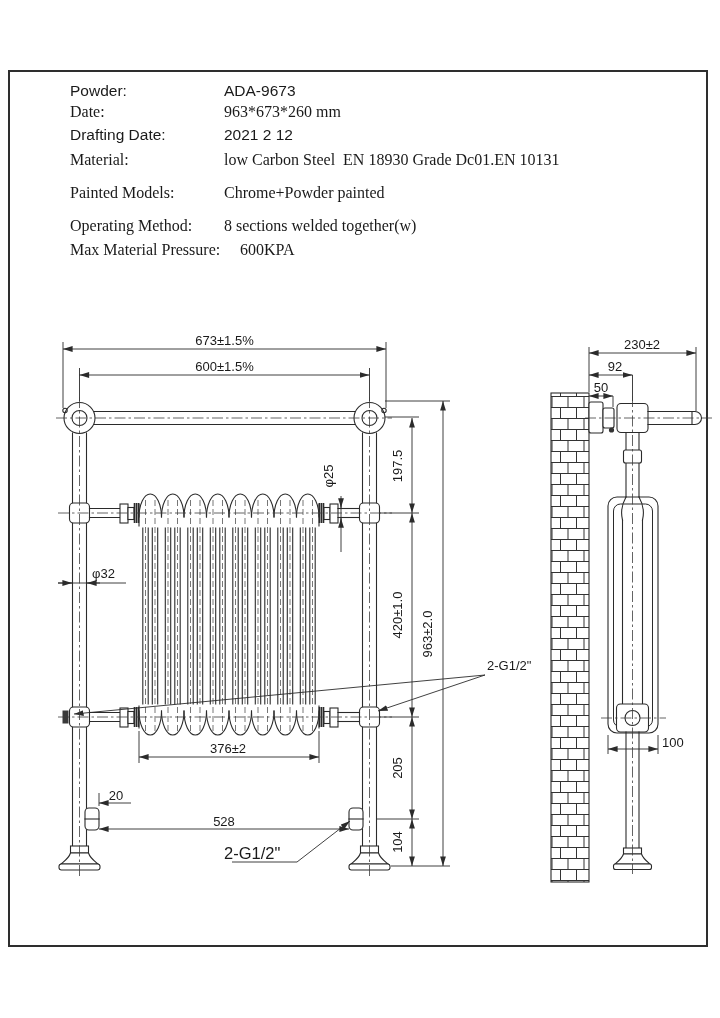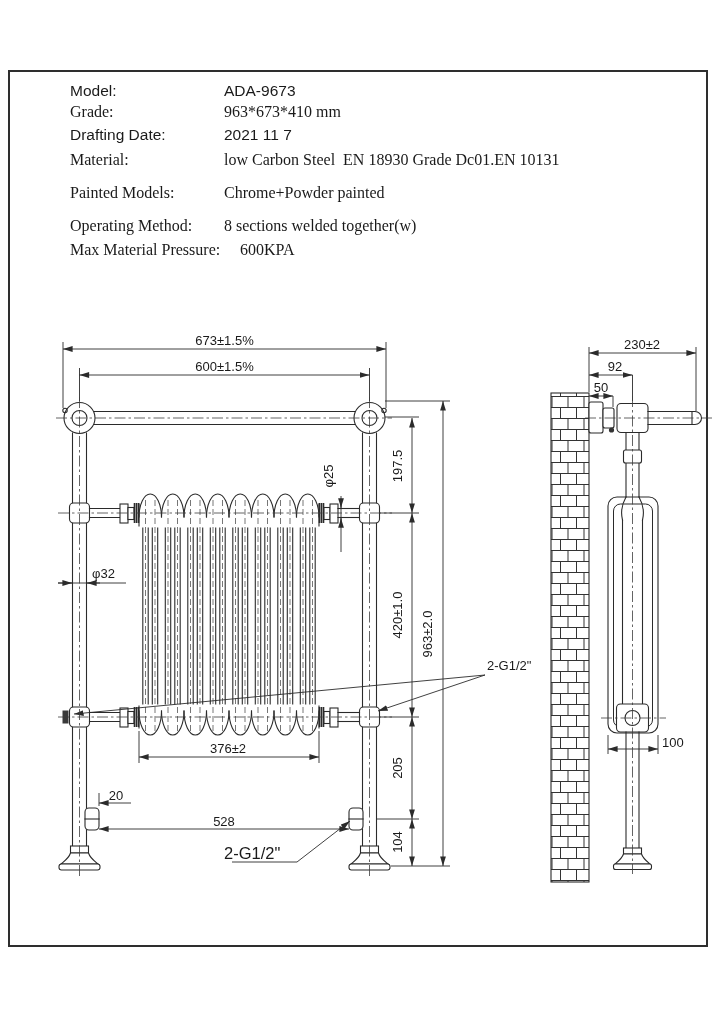--- a/index.html
+++ b/index.html
@@ -318,30 +318,30 @@
       <line class="cl" x1="58" y1="513" x2="392" y2="513"></line>
       <line class="cl" x1="58" y1="717" x2="392" y2="717"></line>
       <line class="cl" x1="632.5" y1="396" x2="632.5" y2="874"></line>
       <line class="cl" x1="585" y1="418" x2="712" y2="418"></line>
       <line class="cl" x1="601" y1="718" x2="666" y2="718"></line>
     </g>
   </svg>
 
   <div class="hdr">
     <div class="row f-sans" style="top:82px;">
-      <span class="lab">Model:</span>
+      <span class="lab">Powder:</span>
       <span class="val">ADA-9673</span>
     </div>
     <div class="row f-serif" style="top:103px;">
-      <span class="lab">Grade:</span>
-      <span class="val">963*673*410 mm</span>
+      <span class="lab">Date:</span>
+      <span class="val">963*673*260 mm</span>
     </div>
     <div class="row f-sans" style="top:126px;">
       <span class="lab">Drafting Date:</span>
-      <span class="val">2021 11 7</span>
+      <span class="val">2021 2 12</span>
     </div>
     <div class="row f-serif" style="top:151px;">
       <span class="lab">Material:</span>
       <span class="val">low Carbon Steel  EN 18930 Grade Dc01.EN 10131</span>
     </div>
     <div class="row f-serif" style="top:184px;">
       <span class="lab">Painted Models:</span>
       <span class="val">Chrome+Powder painted</span>
     </div>
     <div class="row f-serif" style="top:217px;">

